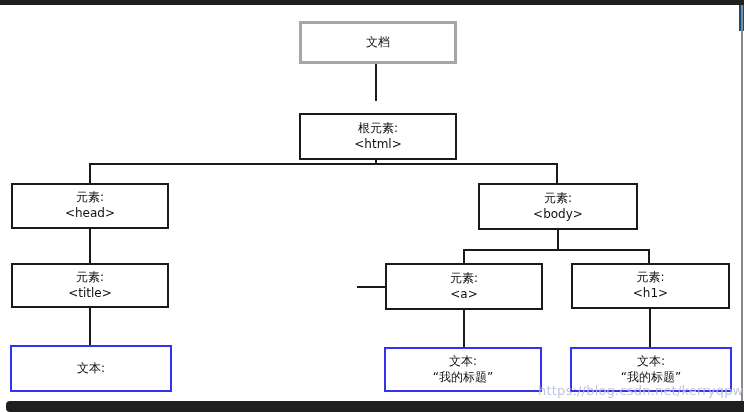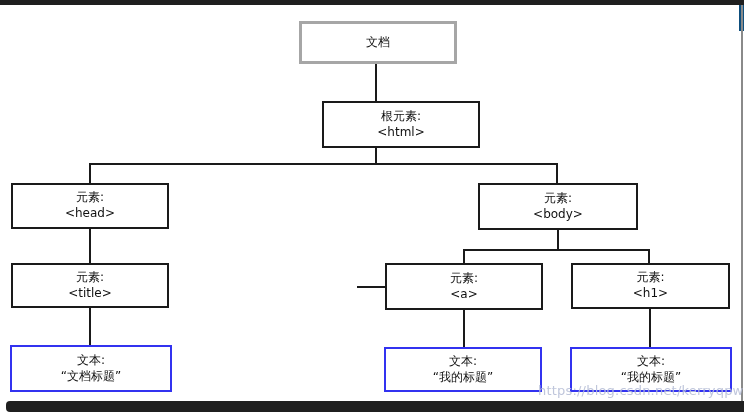--- a/index.html
+++ b/index.html
@@ -26,21 +26,21 @@
 
   .node{
     position:absolute;box-sizing:border-box;background:#fff;
     display:flex;flex-direction:column;align-items:center;justify-content:center;
     border:2px solid var(--node-border);
     font-size:12px;line-height:1.3;color:#111;text-align:right;
   }
   .node .l1{white-space:nowrap;}
   .node .l2{white-space:nowrap;}
   .node-doc{left:299px;top:21px;width:158px;height:43px;border:3px solid var(--document-border);}
-  .node-html{left:299px;top:101px;width:158px;height:47px;margin-left:23px;}
+  .node-html{left:299px;top:113px;width:158px;height:47px;}
   .node-head{left:11px;top:183px;width:158px;height:46px;}
   .node-body{left:478px;top:183px;width:160px;height:47px;}
   .node-title{left:11px;top:263px;width:158px;height:45px;}
   .node-attr{left:198px;top:263px;width:159px;height:47px;border:2px solid var(--attribute-border);}
   .node-a{left:385px;top:263px;width:158px;height:47px;}
   .node-h1{left:571px;top:263px;width:159px;height:46px;}
   .node-text{border:2px solid var(--text-border);}
   .node-text-title{left:10px;top:345px;width:162px;height:47px;}
   .node-text-a{left:384px;top:347px;width:158px;height:45px;}
   .node-text-h1{left:570px;top:347px;width:162px;height:45px;}
@@ -119,21 +119,20 @@
     <span class="l2">&lt;a&gt;</span>
   </div>
 
   <div class="node node-h1">
     <span class="l1">元素:</span>
     <span class="l2">&lt;h1&gt;</span>
   </div>
 
   <div class="node node-text node-text-title">
     <span class="l1">文本:</span>
-    <span class="l2">“文档标题”</span>
   </div>
 
   <div class="node node-text node-text-a">
     <span class="l1">文本:</span>
     <span class="l2">“我的标题”</span>
   </div>
 
   <div class="node node-text node-text-h1">
     <span class="l1">文本:</span>
     <span class="l2">“我的标题”</span>

